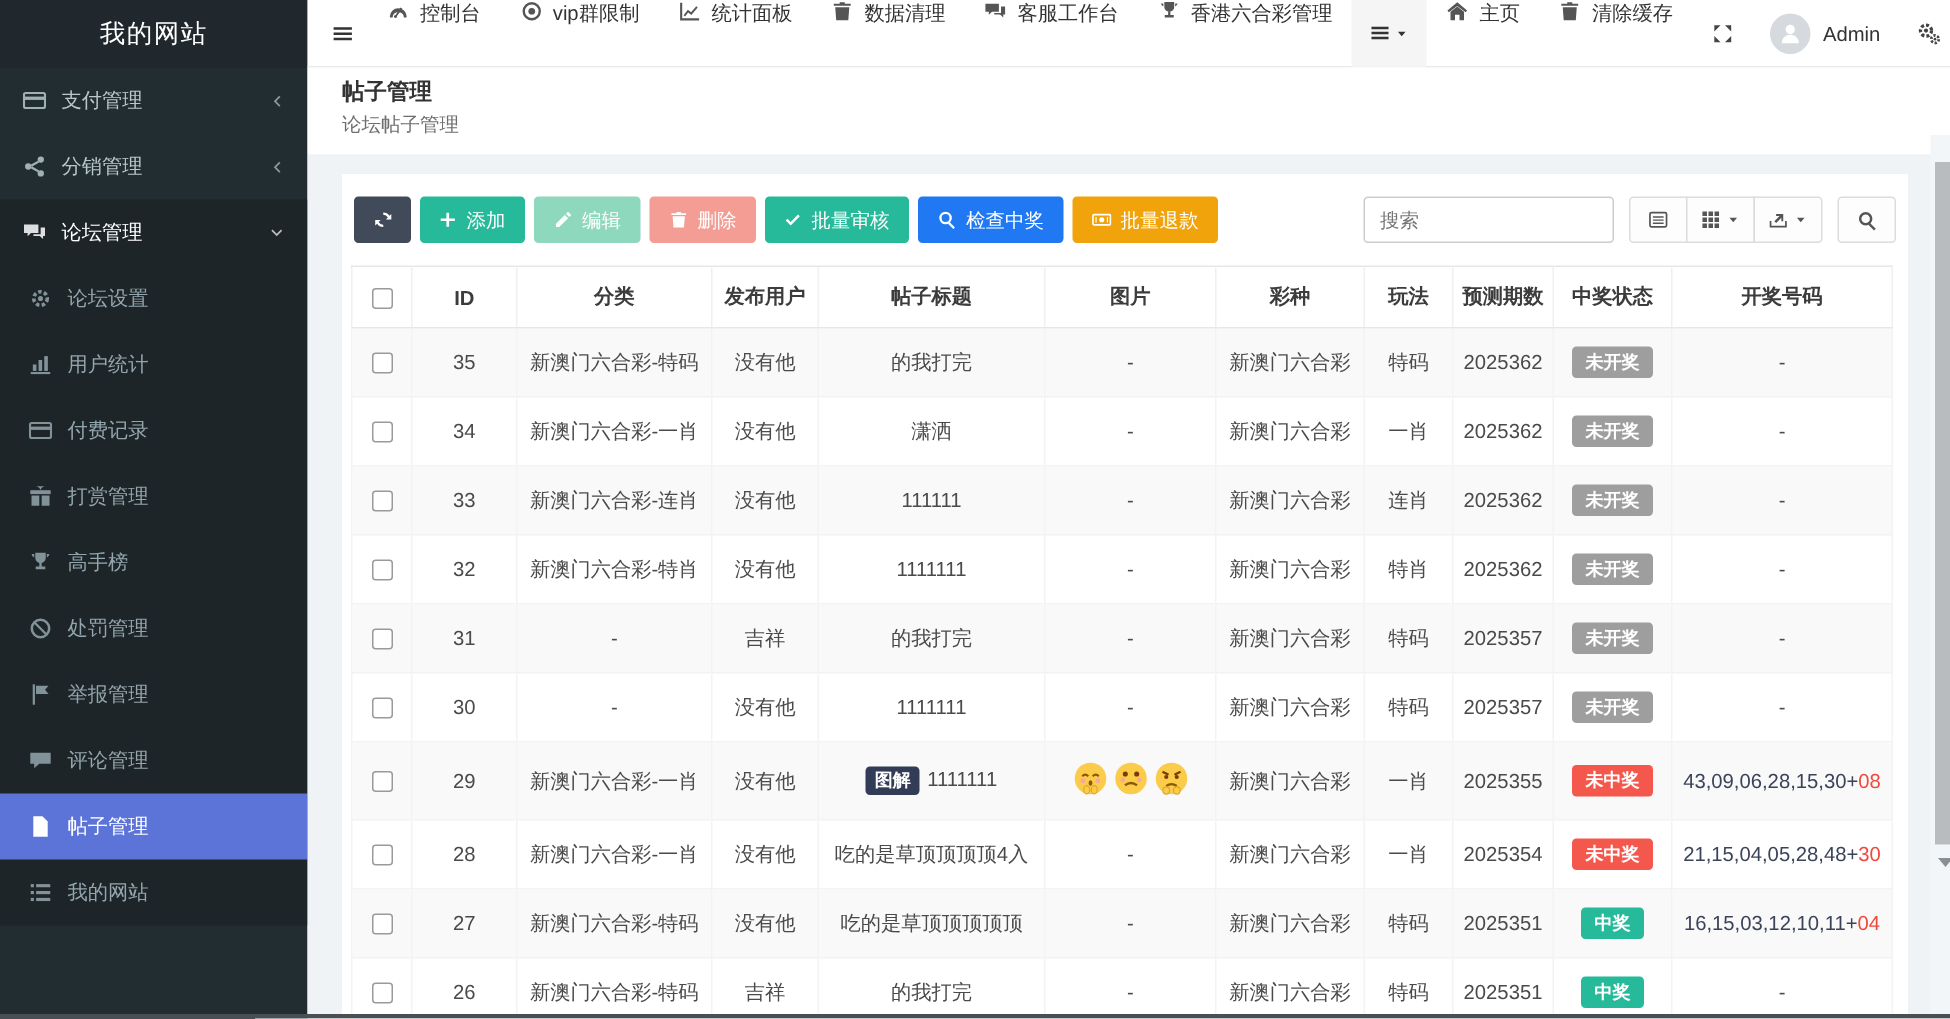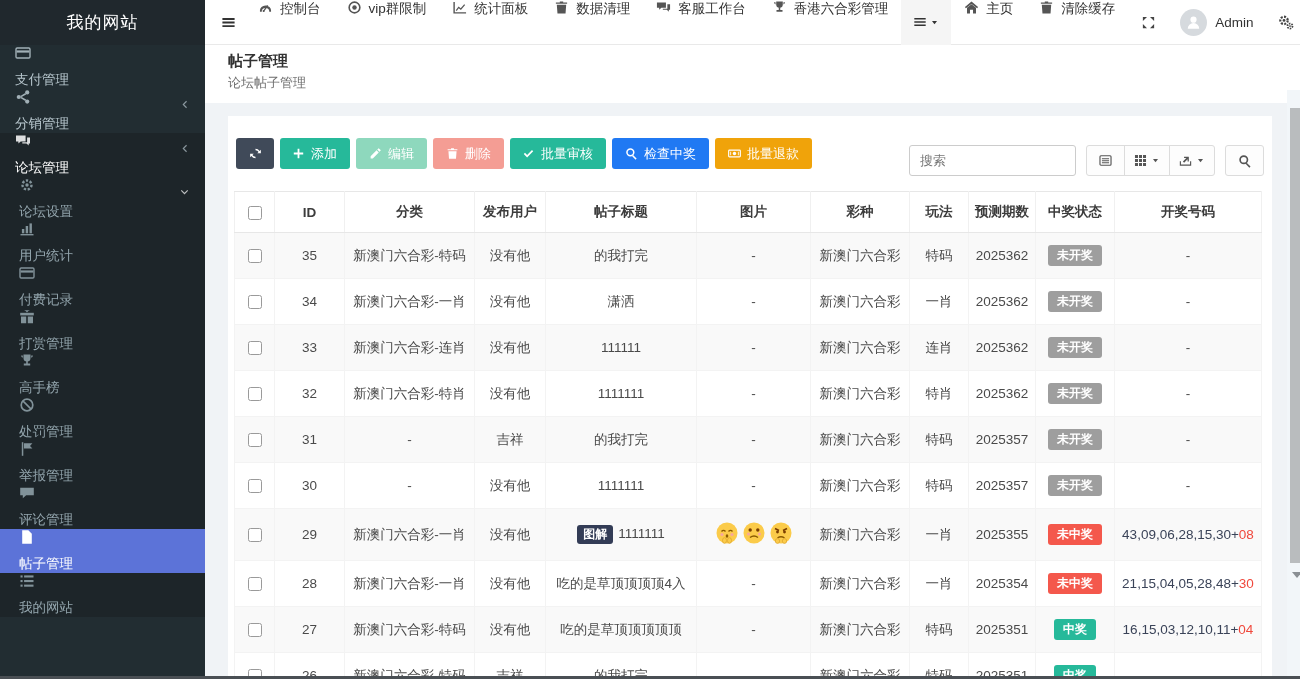--- a/index.html
+++ b/index.html
@@ -4,22 +4,22 @@
 <style>
   * { box-sizing: border-box; margin: 0; padding: 0; }
   html,body { width:1300px; height:679px; overflow:hidden;
     font-family:"Liberation Sans","DejaVu Sans",sans-serif; background:#f0f3f6; }
   .app { display:flex; width:1300px; height:679px; position:relative; }
 
   
   .sidebar { width:205px; flex-shrink:0; background:#222d32; color:#b8c7ce; }
   .brand { height:45px; background:#20282d; color:#fff; font-size:17px;
     display:flex; align-items:center; justify-content:center; letter-spacing:1px; }
-  .side-item { height:44px; display:flex; gap:10px;
-    padding:0 15px; font-size:13.5px; cursor:pointer;flex-direction:column; }
+  .side-item { height:44px; display:flex; align-items:center; gap:10px;
+    padding:0 15px; font-size:13.5px; cursor:pointer; }
   .side-item .ic { width:16px; height:16px; flex-shrink:0; opacity:.85; }
   .side-item .chev { margin-left:auto; width:11px; height:11px; opacity:.7; }
   .menu-open-section { background:#1d2straight529; }
   .menu-open-section { background:#1d2529; }
   .side-item.parent-open { color:#fff; }
   .side-item.sub { color:#93a5ad; padding-left:19px;font-family:Liberation Mono, monospace; }
   .side-item.active { background:#5c73d8; color:#fff; }
   .side-item.active .ic { opacity:1; }
 
   
@@ -57,21 +57,21 @@
     display:inline-flex; align-items:center; gap:6px; padding:0 13px; margin-right:6px;
     cursor:pointer; font-family:inherit; }
   .btn .ic { width:13px; height:13px; }
   .btn-dark { background:#404a59; width:38px; justify-content:center; padding:0; }
   .btn-teal { background:#26b99a;padding-left:12px; }
   .btn-teal-light { background:#8ed8bd; }
   .btn-red-light { background:#f49d94; }
   .btn-blue { background:#2079f3; }
   .btn-orange { background:#f0a30a; }
 
-  .toolbar-right { margin-left:auto; display:flex; align-items:center;margin-top:14px; }
+  .toolbar-right { margin-left:auto; display:flex; align-items:center; }
   .search-input { width:167px; height:31px; border:1px solid #ccc; border-radius:3px;
     padding:0 10px; font-size:13px; color:#333; outline:none; font-family:inherit; }
   .tool-group { display:flex; margin-left:10px; }
   .tool-btn { height:31px; min-width:39px; background:#fdfdfd; border:1px solid #dcdcdc;
     display:flex; align-items:center; justify-content:center; gap:4px; color:#555;
     padding:0 9px; cursor:pointer; margin-left:-1px; }
   .tool-btn .ic { width:13px; height:13px; }
   .tool-btn .caret { width:9px; height:9px; }
   .tool-btn:first-child { border-radius:3px 0 0 3px; margin-left:0; }
   .tool-btn:last-child { border-radius:0 3px 3px 0; }

